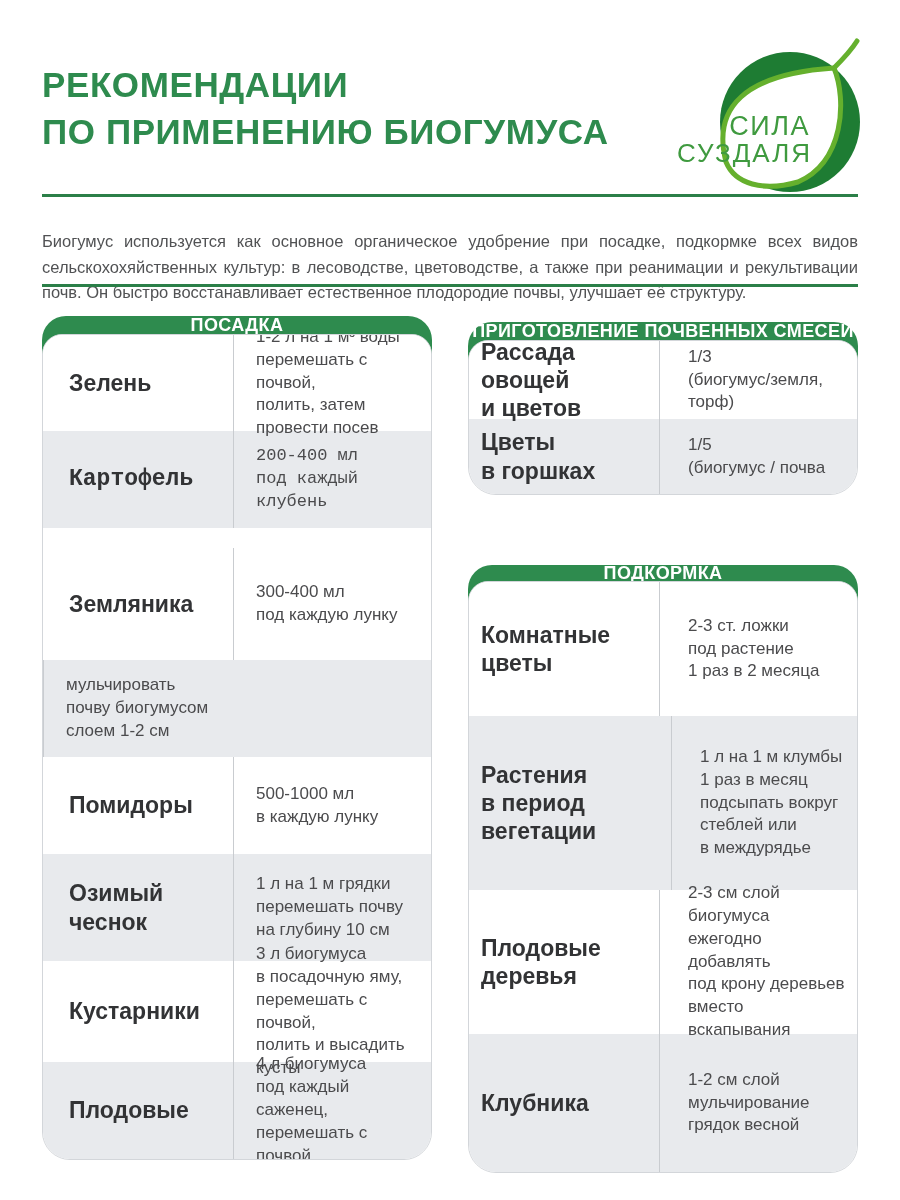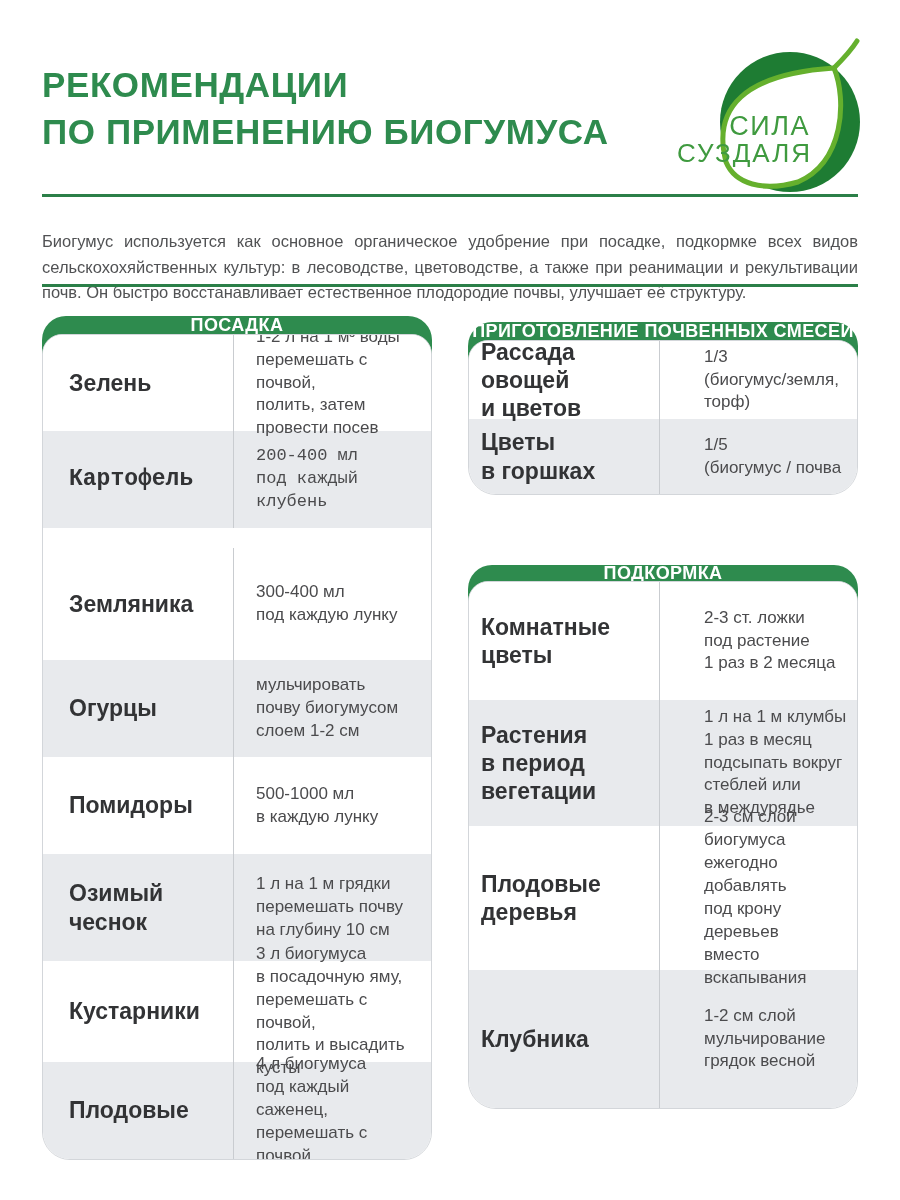--- a/index.html
+++ b/index.html
@@ -59,21 +59,21 @@
     line-height:1.22;white-space:pre-line;
   }
   .tbl-posadka .cell-label{padding-left:26px;}
   .tbl-smesi .cell-label,.tbl-podkormka .cell-label{padding-left:12px;}
   .cell-value{
     flex:1;display:flex;align-items:center;
     border-left:1px solid var(--cell-border);
     padding:8px 8px 8px 22px;
     font-size:17px;color:var(--value-color);line-height:1.35;white-space:pre-line;
   }
-  .tbl-smesi .cell-value,.tbl-podkormka .cell-value{padding-left:44px;}
+  .tbl-smesi .cell-value,.tbl-podkormka .cell-value{padding-left:28px;}
 </style>
 </head>
 <body>
 
 <div class="page">
 
   <h1 class="page-title">РЕКОМЕНДАЦИИ
 ПО ПРИМЕНЕНИЮ БИОГУМУСА</h1>
 
   <div class="logo">
@@ -106,21 +106,20 @@
           <div class="cell-label">Картофель</div>
           <div class="cell-value">200-400 мл
 под каждый клубень</div>
         </div>
         <div class="row" style="height: 112px; margin-top: 20px;">
           <div class="cell-label">Земляника</div>
           <div class="cell-value">300-400 мл
 под каждую лунку</div>
         </div>
         <div class="row alt" style="height: 97px;">
-          <div class="cell-label">Огурцы</div>
           <div class="cell-value">мульчировать
 почву биогумусом
 слоем 1-2 см</div>
         </div>
         <div class="row" style="height: 97px;">
           <div class="cell-label">Помидоры</div>
           <div class="cell-value">500-1000 мл
 в каждую лунку</div>
         </div>
         <div class="row alt" style="height: 107px;">
@@ -162,28 +161,28 @@
 в горшках</div>
           <div class="cell-value">1/5
 (биогумус / почва</div>
         </div>
       </div>
   </section>
 
   <section class="table tbl-podkormka">
     <div class="tbl-header">ПОДКОРМКА</div>
     <div class="tbl-body">
-        <div class="row" style="height: 118px;">
+        <div class="row" style="height: 134px;">
           <div class="cell-label">Комнатные
 цветы</div>
           <div class="cell-value">2-3 ст. ложки
 под растение
 1 раз в 2 месяца</div>
         </div>
-        <div class="row alt" style="height: 126px;">
+        <div class="row alt" style="height: 174px; gap: 12px;">
           <div class="cell-label">Растения
 в период
 вегетации</div>
           <div class="cell-value">1 л на 1 м клумбы
 1 раз в месяц
 подсыпать вокруг
 стеблей или
 в междурядье</div>
         </div>
         <div class="row" style="height: 144px;">

